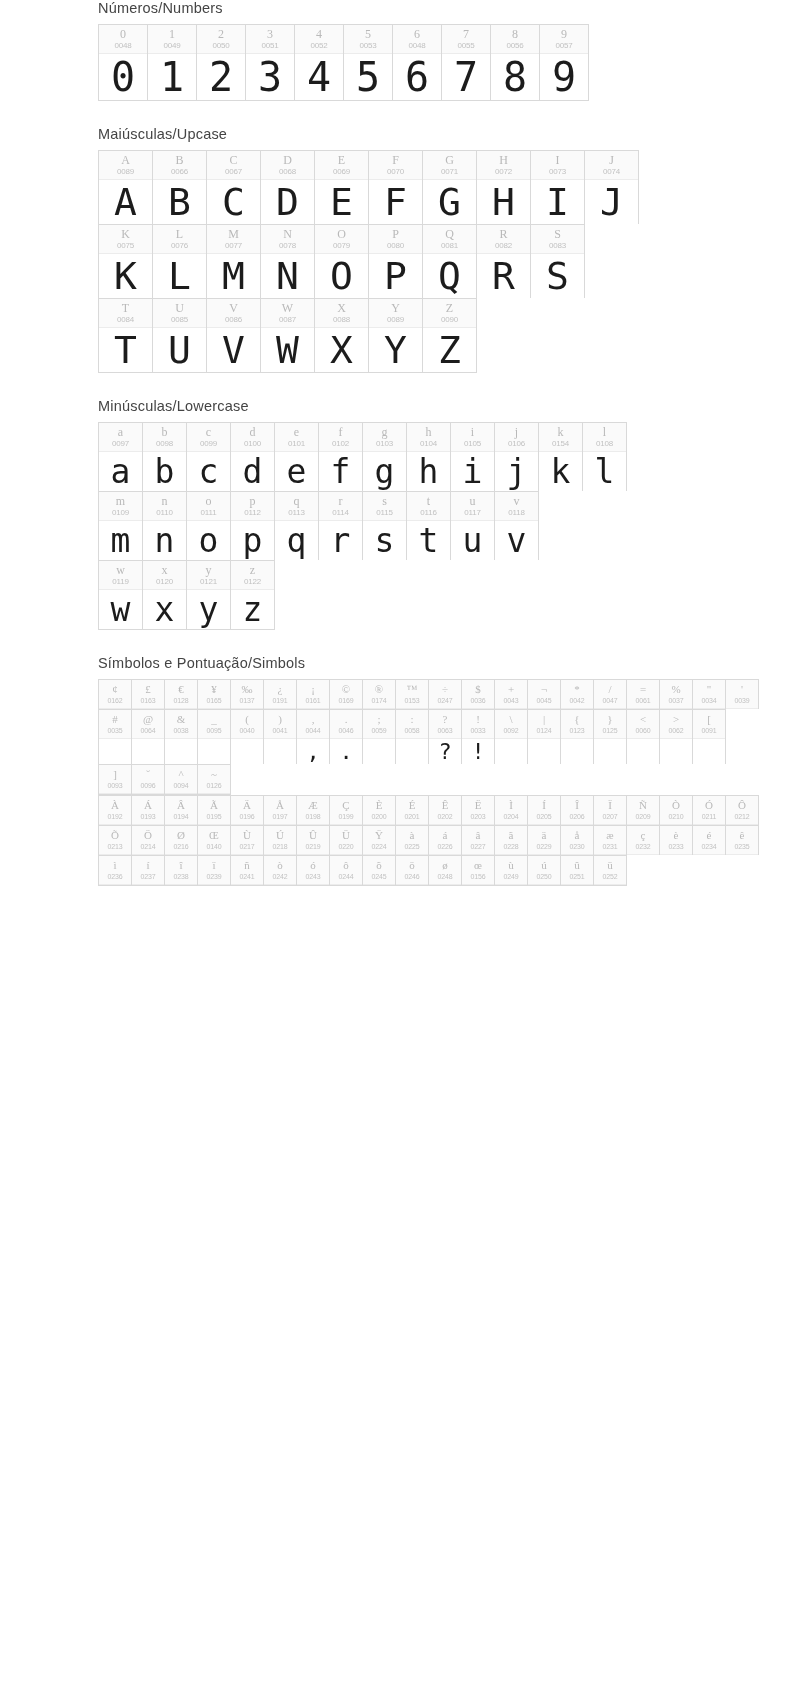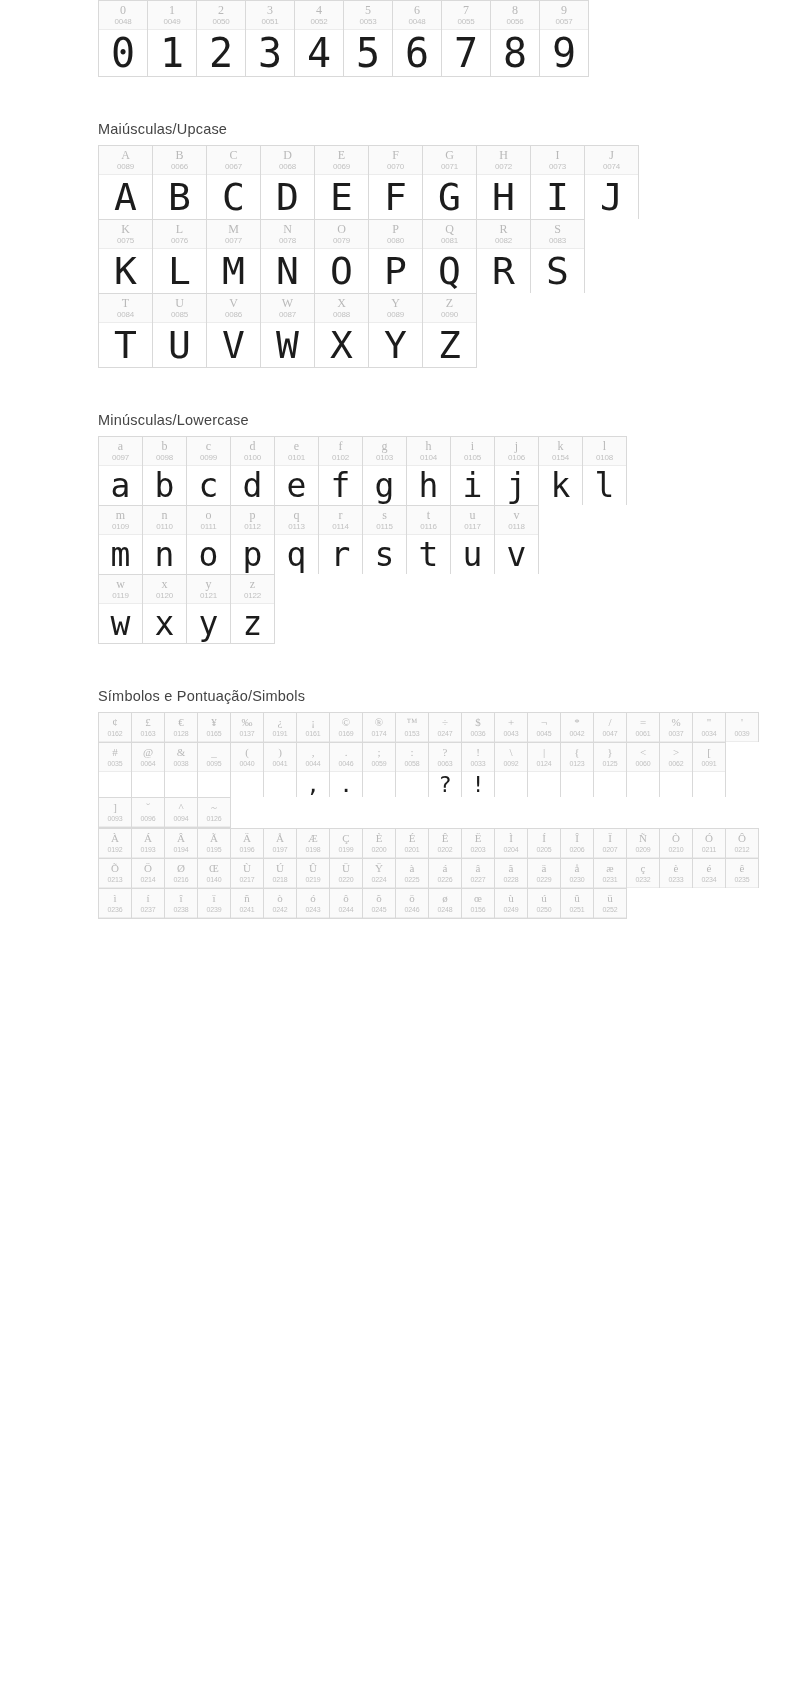--- a/index.html
+++ b/index.html
@@ -23,21 +23,21 @@
     margin: 0 0 0 0;
   }
   .section-title {
     font-size: 14.5px;
     color: #444444;
     font-weight: normal;
     margin: 0 0 8px 98px;
     letter-spacing: 0.2px;
   }
   .section + .section .section-title {
-    margin-top: 44px;
+    margin-top: 25px;
   }
   .grid-wrap {
     margin-left: 98px;
   }
   .row {
     display: flex;
     border-left: 1px solid #d9d9d9;
     border-top: 1px solid #d9d9d9;
     width: fit-content;
   }
@@ -104,20 +104,21 @@
   .accents .cell-glyph { height: 68px; font-size: 20px; }
   .accents .cell-char { font-size: 11px; }
   .accents .cell-code { font-size: 7px; }
 </style>
 </head>
 <body>
 
 <div class="page">
   <div id="sections-root">
       <div class="section">
+        <div class="section-title">Números/Numbers</div>
         <div class="grid-wrap numbers">
           <div class="row">
             <div class="cell">
               <div class="cell-head">
                 <div class="cell-char">0</div>
                 <div class="cell-code">0048</div>
               </div>
               <div class="cell-glyph">0</div>
             </div>
             <div class="cell">

